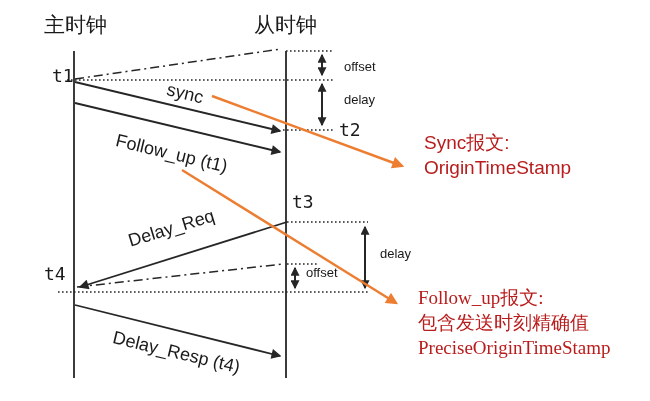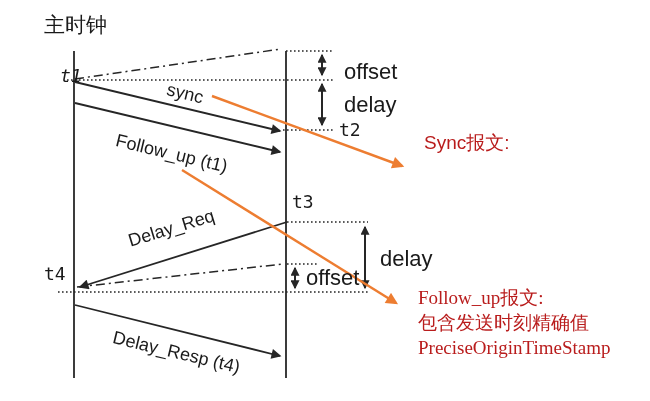--- a/index.html
+++ b/index.html
@@ -2,21 +2,21 @@
 <html><head>
 <meta charset="utf-8">
 <style>
   html,body { margin:0; padding:0; background:#ffffff; }
   .stage {
     position:relative; width:650px; height:401px; background:#ffffff;
     font-family:"Liberation Sans", sans-serif; overflow:hidden;padding-left:24px;
   }
   .stage svg { position:absolute; left:0; top:0; }
   .lbl {
-    position:absolute; color:#1a1a1a; font-size:22px; white-space:nowrap;
+    position:absolute; color:#1a1a1a; font-size:13px; white-space:nowrap;
     line-height:1.1;
   }
   .clock-title { font-size:21px; }
   .tstamp { font-family:"DejaVu Sans Mono", monospace; font-size:18px; }
   .msg { font-size:18px; transform-origin:left center; }
   .rot-dn { transform:rotate(13.5deg); }
   .rot-up { transform:rotate(-17deg); }
   .note {
     position:absolute; color:#b91c1c; font-size:19px; line-height:25px;
     white-space:nowrap;
@@ -61,38 +61,40 @@
     <line x1="322" y1="55" x2="322" y2="75" stroke="#262626" stroke-width="2" marker-start="url(#arrB)" marker-end="url(#arrB)"></line>
     <line x1="322" y1="84" x2="322" y2="125" stroke="#262626" stroke-width="2" marker-start="url(#arrB)" marker-end="url(#arrB)"></line>
     <line x1="365" y1="227" x2="365" y2="288" stroke="#262626" stroke-width="2" marker-start="url(#arrB)" marker-end="url(#arrB)"></line>
     <line x1="295" y1="268" x2="295" y2="288" stroke="#262626" stroke-width="2" marker-start="url(#arrB)" marker-end="url(#arrB)"></line>
 
     <line x1="212" y1="96" x2="402" y2="166" stroke="#ED7D31" stroke-width="2.4" marker-end="url(#arrO)"></line>
     <line x1="182" y1="170" x2="396" y2="303" stroke="#ED7D31" stroke-width="2.4" marker-end="url(#arrO)"></line>
   </svg>
 
   <div class="lbl clock-title" style="left:44px; top:13px;">主时钟</div>
+  <div class="lbl clock-title" style="left:254px; top:13px;">从时钟</div>
 
-  <div class="lbl tstamp" style="left:60px; top:66px;font-style:italic;">t1</div>
+  <div class="lbl tstamp" style="left:52px; top:66px;">t1</div>
   <div class="lbl tstamp" style="left:339px; top:120px;text-align:center;">t2</div>
   <div class="lbl tstamp" style="left:292px; top:192px;">t3</div>
   <div class="lbl tstamp" style="left:44px; top:264px;">t4</div>
 
   <div class="lbl" style="left:344px; top:60px;">offset</div>
   <div class="lbl" style="left:344px; top:93px;">delay</div>
   <div class="lbl" style="left:380px; top:247px;">delay</div>
   <div class="lbl" style="left:306px; top:266px;">offset</div>
 
   <div class="lbl msg rot-dn" style="left:167px; top:80px;">sync</div>
   <div class="lbl msg rot-dn" style="left:116px; top:131px;">Follow_up (t1)</div>
   <div class="lbl msg rot-up" style="left:129px; top:232px;">Delay_Req</div>
   <div class="lbl msg rot-dn" style="left:113px; top:328px;">Delay_Resp (t4)</div>
 
   <div class="note" style="left:424px; top:130px;">
     <div>Sync报文:</div>
+    <div>OriginTimeStamp</div>
   </div>
   <div class="note" style="left:418px; top:285px;font-family:Liberation Serif, serif;">
     <div>Follow_up报文:</div>
     <div>包含发送时刻精确值</div>
     <div>PreciseOriginTimeStamp</div>
   </div>
 
 </div>
 
 </body></html>

